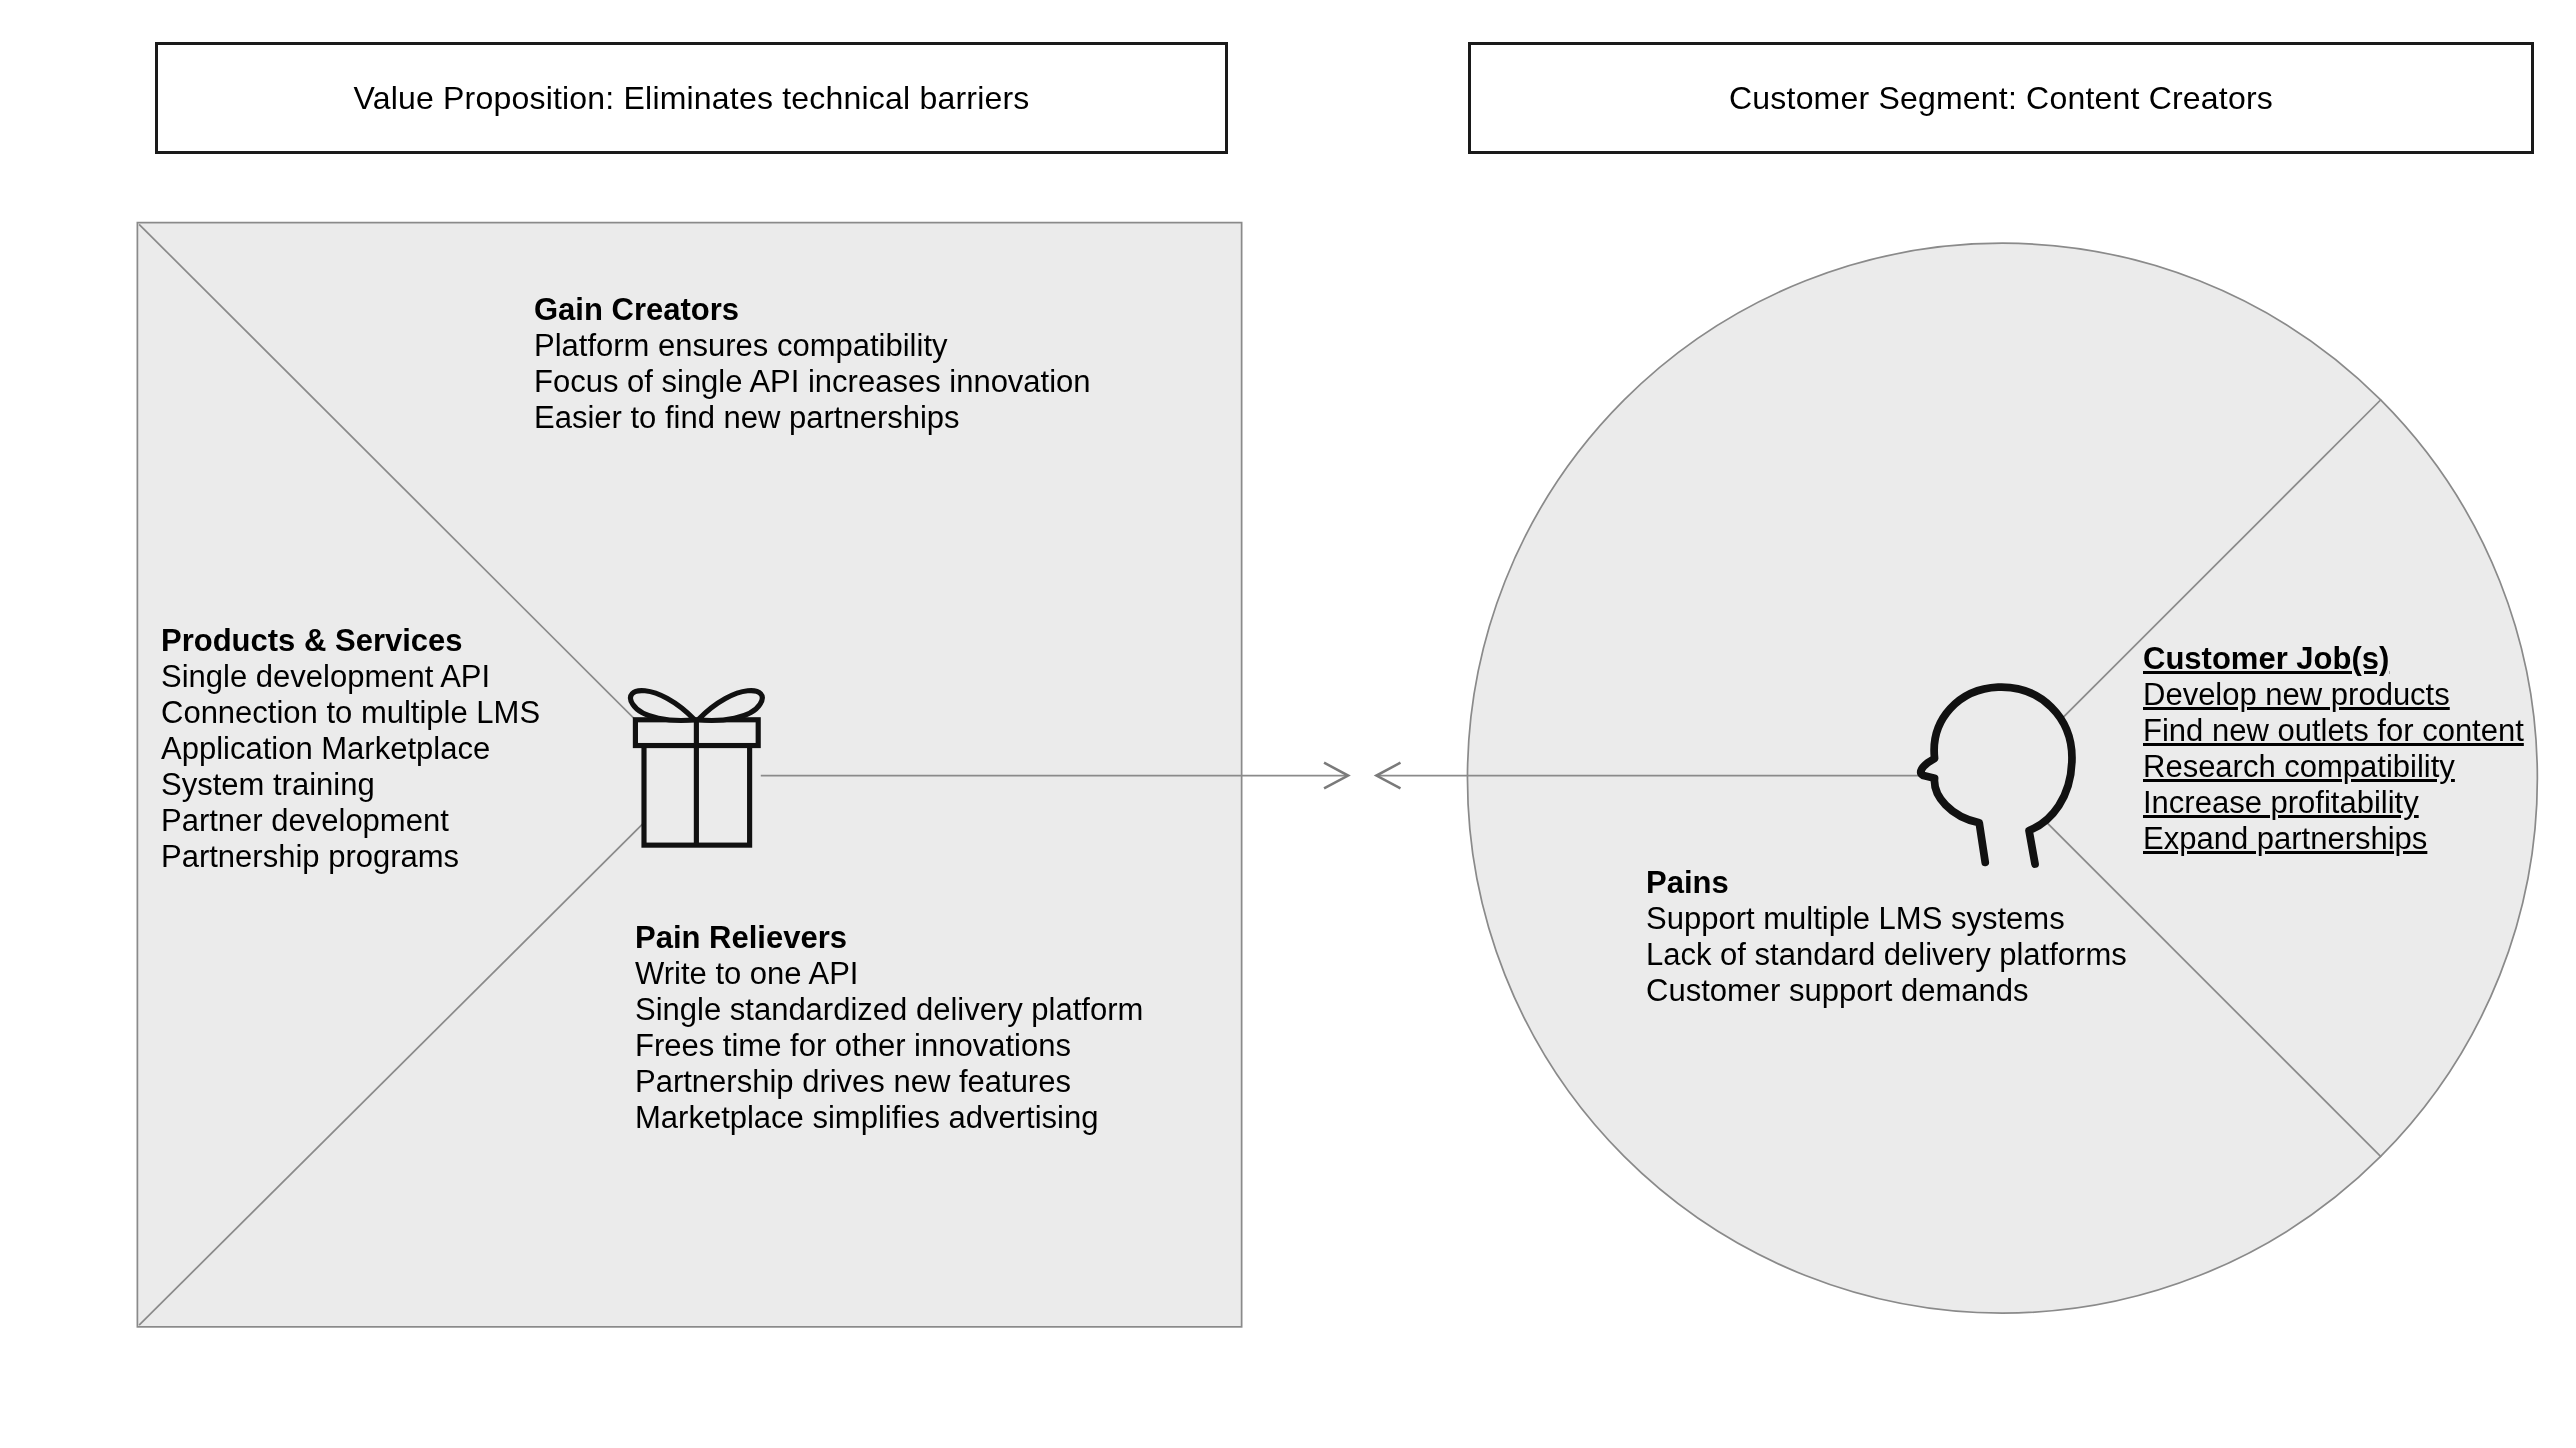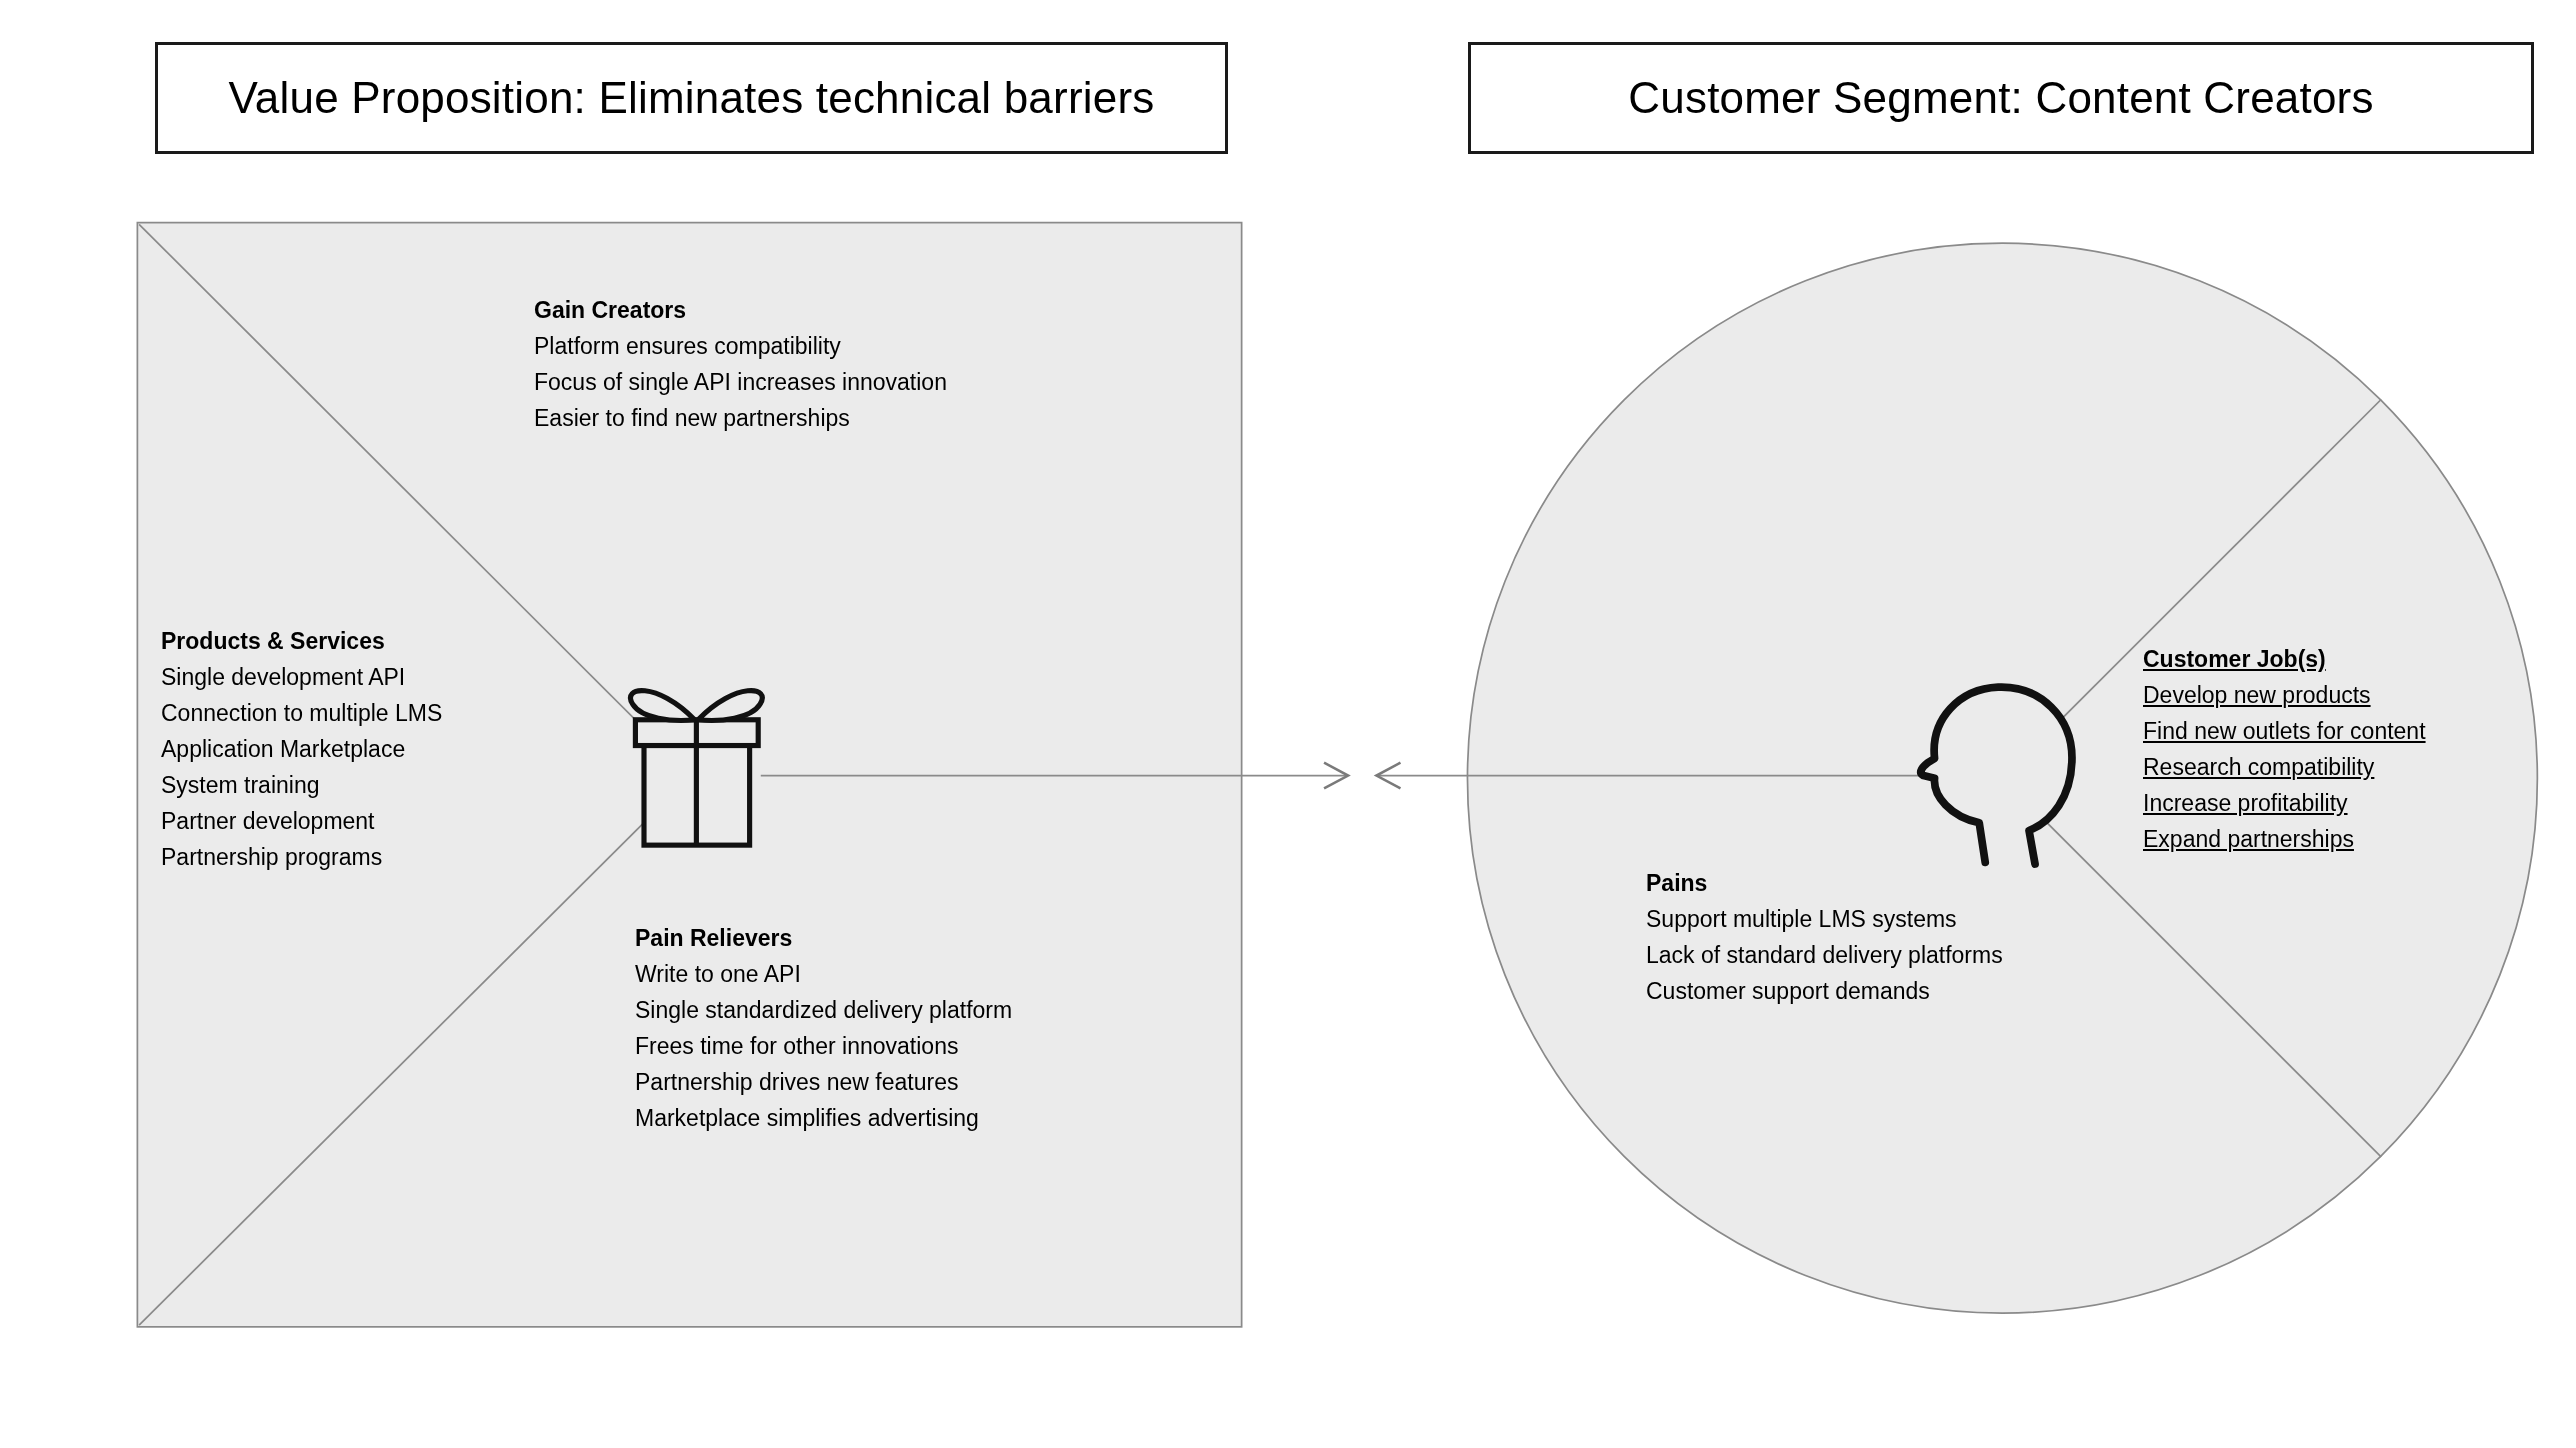--- a/index.html
+++ b/index.html
@@ -24,26 +24,26 @@
     height: 1449px;
   }
   .title-box {
     position: absolute;
     height: 106px;
     border: 3.4px solid #1a1a1a;
     background: #ffffff;
     display: flex;
     align-items: center;
     justify-content: center;
-    font-size: 44px;
+    font-size: 32px;
     letter-spacing: 0.2px;
   }
   .block {
     position: absolute;
-    font-size: 23px;
+    font-size: 31px;
     line-height: 36px;
     white-space: nowrap;
   }
   .block .h {
     font-weight: bold;
   }
 </style>
 </head>
 <body>
 

